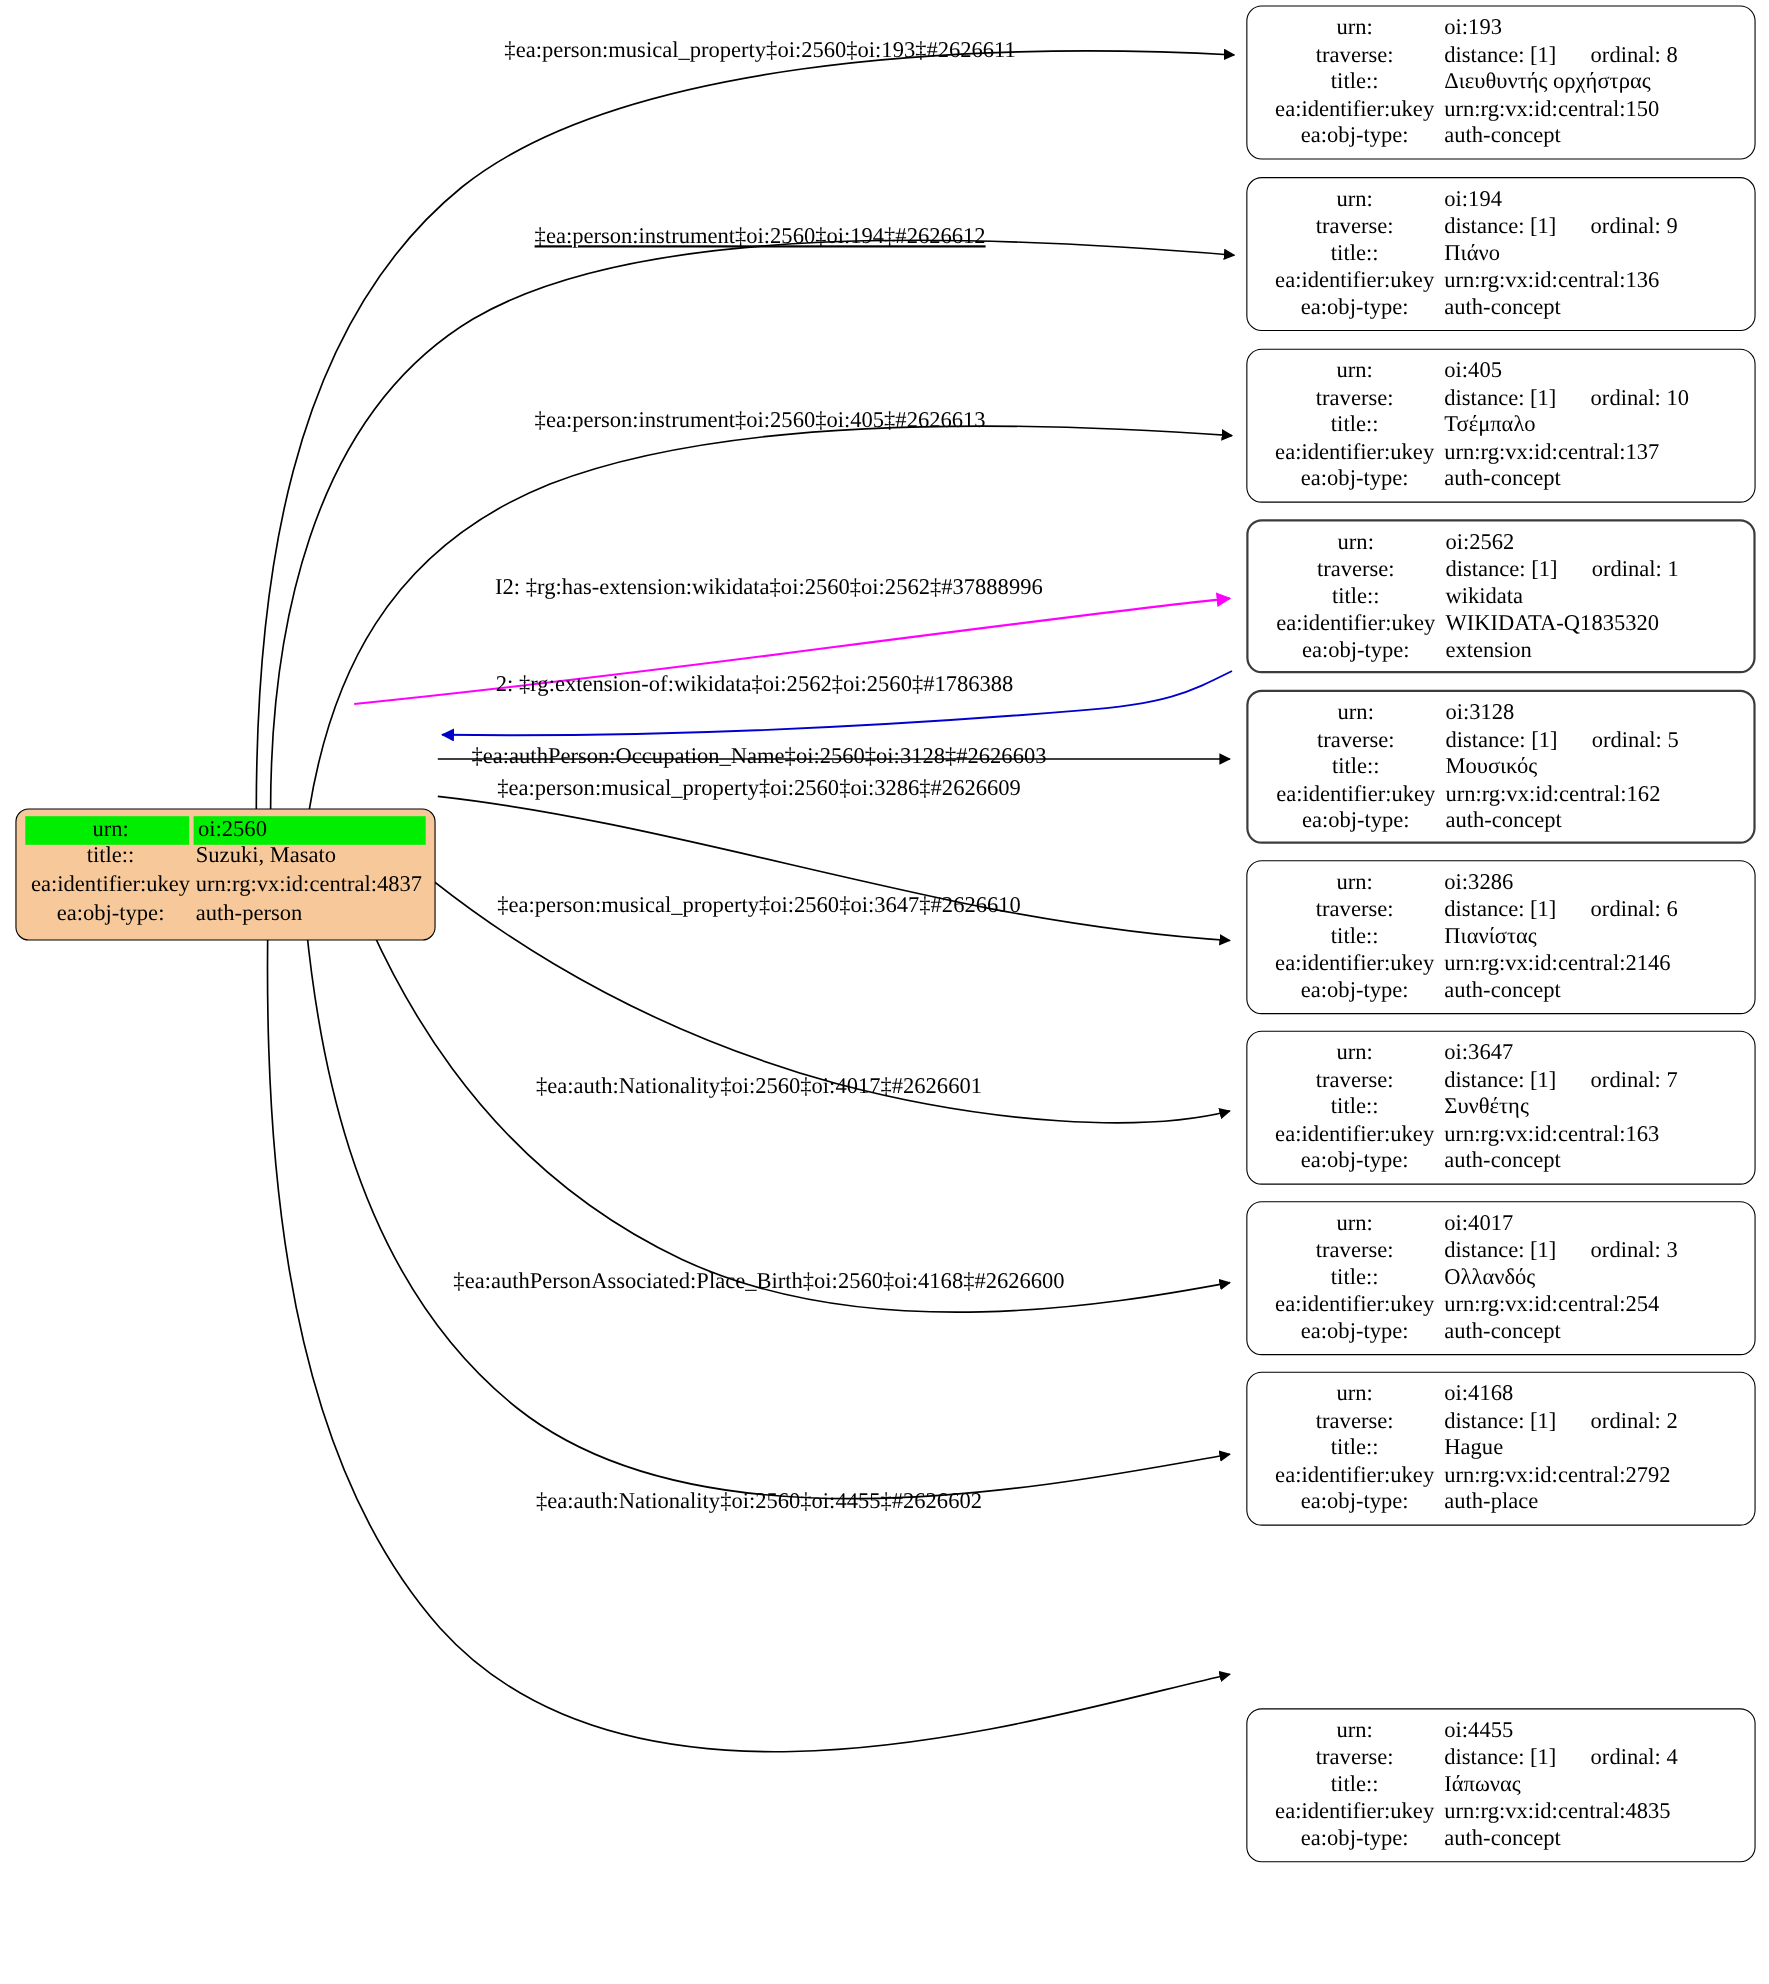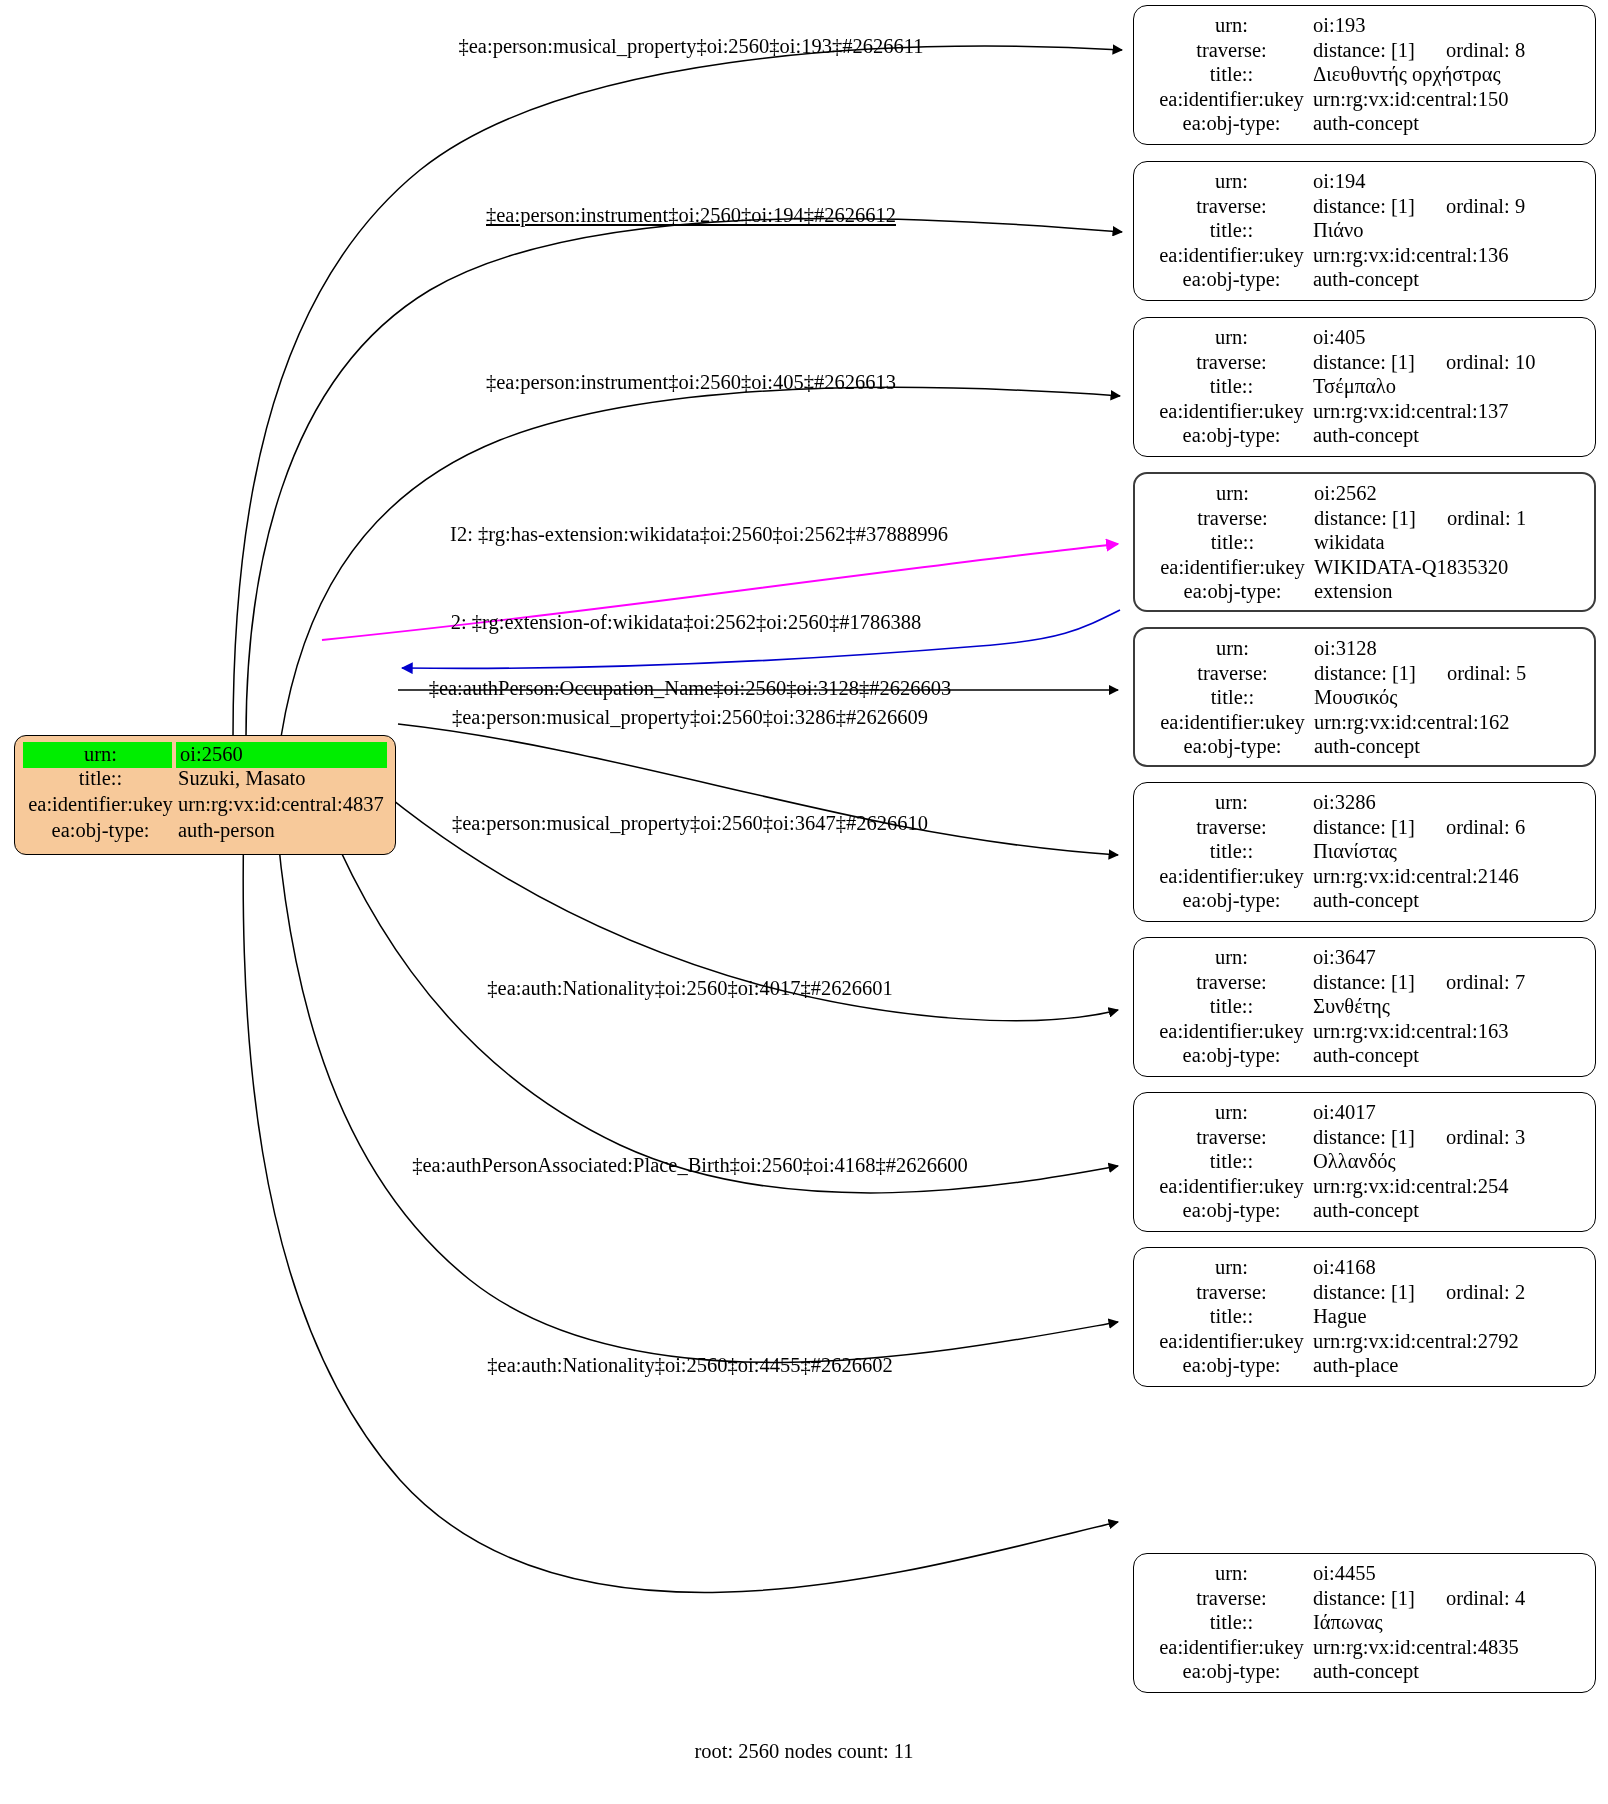--- a/index.html
+++ b/index.html
@@ -464,15 +464,14 @@
     <div class="row">
       <span class="key">ea:identifier:ukey</span>
       <span class="val">urn:rg:vx:id:central:4835</span>
     </div>
     <div class="row">
       <span class="key">ea:obj-type:</span>
       <span class="val">auth-concept</span>
     </div>
   </div>
 
-  <div id="caption" style="top:1740px;">root: 2560 nodes count: 11</div>
 
 </div>
 
 </body></html>

